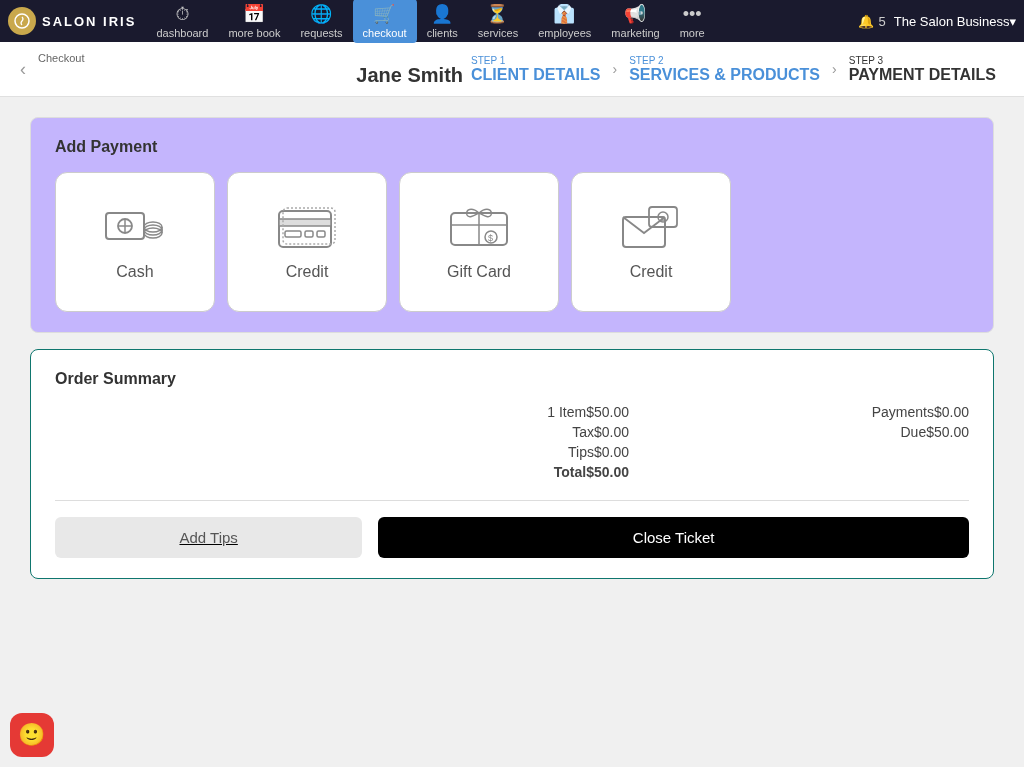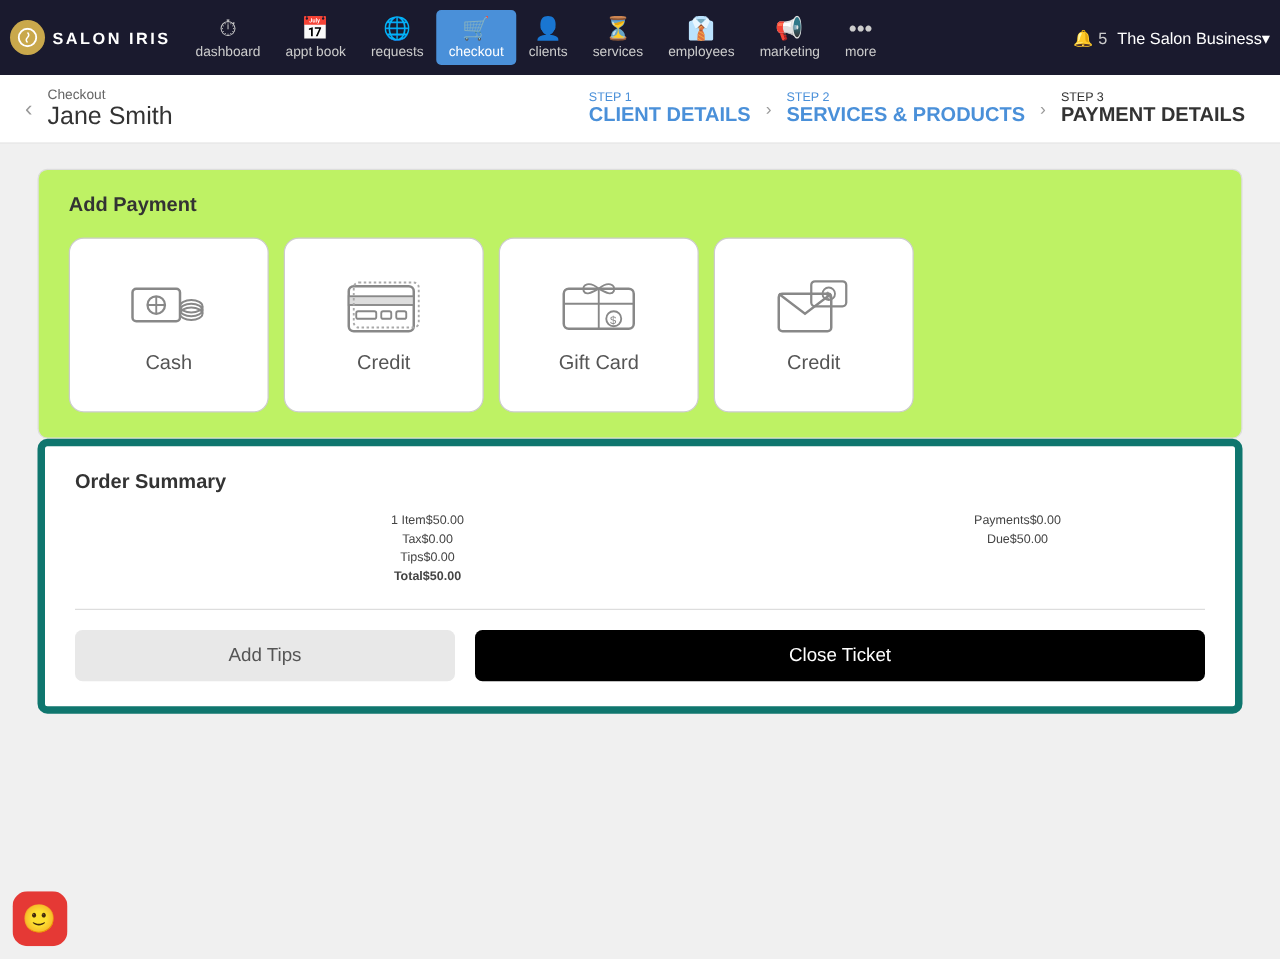--- a/index.html
+++ b/index.html
@@ -3,21 +3,21 @@
   <meta charset="utf-8">
   <style>
     * { box-sizing: border-box; margin: 0; padding: 0; }
     body { font-family: 'Segoe UI', Arial, sans-serif; background: #f0f0f0; width: 1024px; height: 767px; overflow: hidden; }
 
     
     .top-nav {
       background: #1a1a2e;
       display: flex;
       align-items: center;
-      height: 60px;
+      height: 42px;
       padding: 0 8px;
       color: #fff;
     }
     .logo-area {
       display: flex;
       align-items: center;
       gap: 6px;
       margin-right: 10px;
     }
     .logo-circle {
@@ -47,21 +47,21 @@
       background: #fff;
       border-bottom: 1px solid #e0e0e0;
       display: flex;
       align-items: center;
       padding: 0 20px;
       height: 55px;
     }
     .back-arrow { font-size: 18px; color: #999; cursor: pointer; margin-right: 12px; }
     .checkout-info { flex: 1; }
     .checkout-label { font-size: 11px; color: #666; }
-    .checkout-name { font-size: 20px; font-weight: normal; color: #333; }
+    .checkout-name { font-size: 20px; font-weight: bold; color: #333; text-align: right; }
     .steps-area {
       display: flex; align-items: center; gap: 4px;
     }
     .step {
       display: flex; align-items: flex-start; gap: 4px; padding: 4px 8px;
     }
     .step-label { font-size: 10px; }
     .step-title { font-size: 16px; font-weight: bold; }
     .step.completed .step-label, .step.completed .step-title { color: #4a90d9; }
     .step.active .step-label, .step.active .step-title { color: #333; }
@@ -70,24 +70,25 @@
     
     .main-content {
       padding: 20px 30px;
       background: #f0f0f0;
       height: calc(767px - 115px);
       overflow-y: auto;
     }
 
     
     .add-payment-card {
-      background: #bef264;
+      background: #c4b5fd;
       border: 1px solid #ddd;
       border-radius: 8px;
       padding: 20px 24px;
+      margin-bottom: 16px;
     }
     .section-title {
       font-size: 16px; font-weight: bold; color: #333; margin-bottom: 16px;
     }
     .payment-methods {
       display: flex; gap: 12px; align-items: center;
     }
     .payment-btn {
       border: 1.5px solid #ccc;
       border-radius: 12px;
@@ -99,36 +100,36 @@
     .payment-label { font-size: 16px; color: #555; }
 
     
     .credit-icon svg, .cash-icon svg, .giftcard-icon svg, .check-icon svg, .custom-icon svg {
       width: 64px; height: 48px;
     }
 
     
     .order-summary-card {
       background: #fff;
-      border: 6px solid #0f766e;
+      border: 1px solid #0f766e;
       border-radius: 8px;
       padding: 20px 24px 20px 24px;
     }
     .order-grid {
       display: flex; gap: 40px; margin-top: 12px;
     }
     .order-left { flex: 1; }
     .order-right { flex: 0 0 300px; }
     .order-row {
-      display: flex; justify-content: center; margin-bottom: 4px; font-size: 10px; color: #444;
+      display: flex; justify-content: flex-end; margin-bottom: 4px; font-size: 14px; color: #444;
     }
     .order-row.bold { font-weight: bold; }
     .divider { border: none; border-top: 1px solid #ddd; margin: 16px 0; }
     .action-buttons {
-      display: flex; gap: 16px; margin-top: 4px;
+      display: flex; gap: 16px; margin-top: 4px; text-decoration: underline;
     }
     .btn-add-tips {
       flex: 1; padding: 12px; background: #e8e8e8; border: none; border-radius: 6px;
       font-size: 15px; color: #555; cursor: pointer;
     }
     .btn-close-ticket {
       flex: 2; padding: 12px; background: #000000; border: none; border-radius: 6px;
       font-size: 15px; color: #fff; cursor: pointer; font-weight: 500;
     }
 
@@ -154,21 +155,21 @@
     </div>
     <span class="logo-text">SALON IRIS</span>
   </div>
   <div class="nav-items">
     <div class="nav-item">
       <span class="nav-icon">⏱</span>
       <span>dashboard</span>
     </div>
     <div class="nav-item">
       <span class="nav-icon">📅</span>
-      <span>appt book</span>
+      <span>more book</span>
     </div>
     <div class="nav-item">
       <span class="nav-icon">🌐</span>
       <span>requests</span>
     </div>
     <div class="nav-item active">
       <span class="nav-icon">🛒</span>
       <span>checkout</span>
     </div>
     <div class="nav-item">

